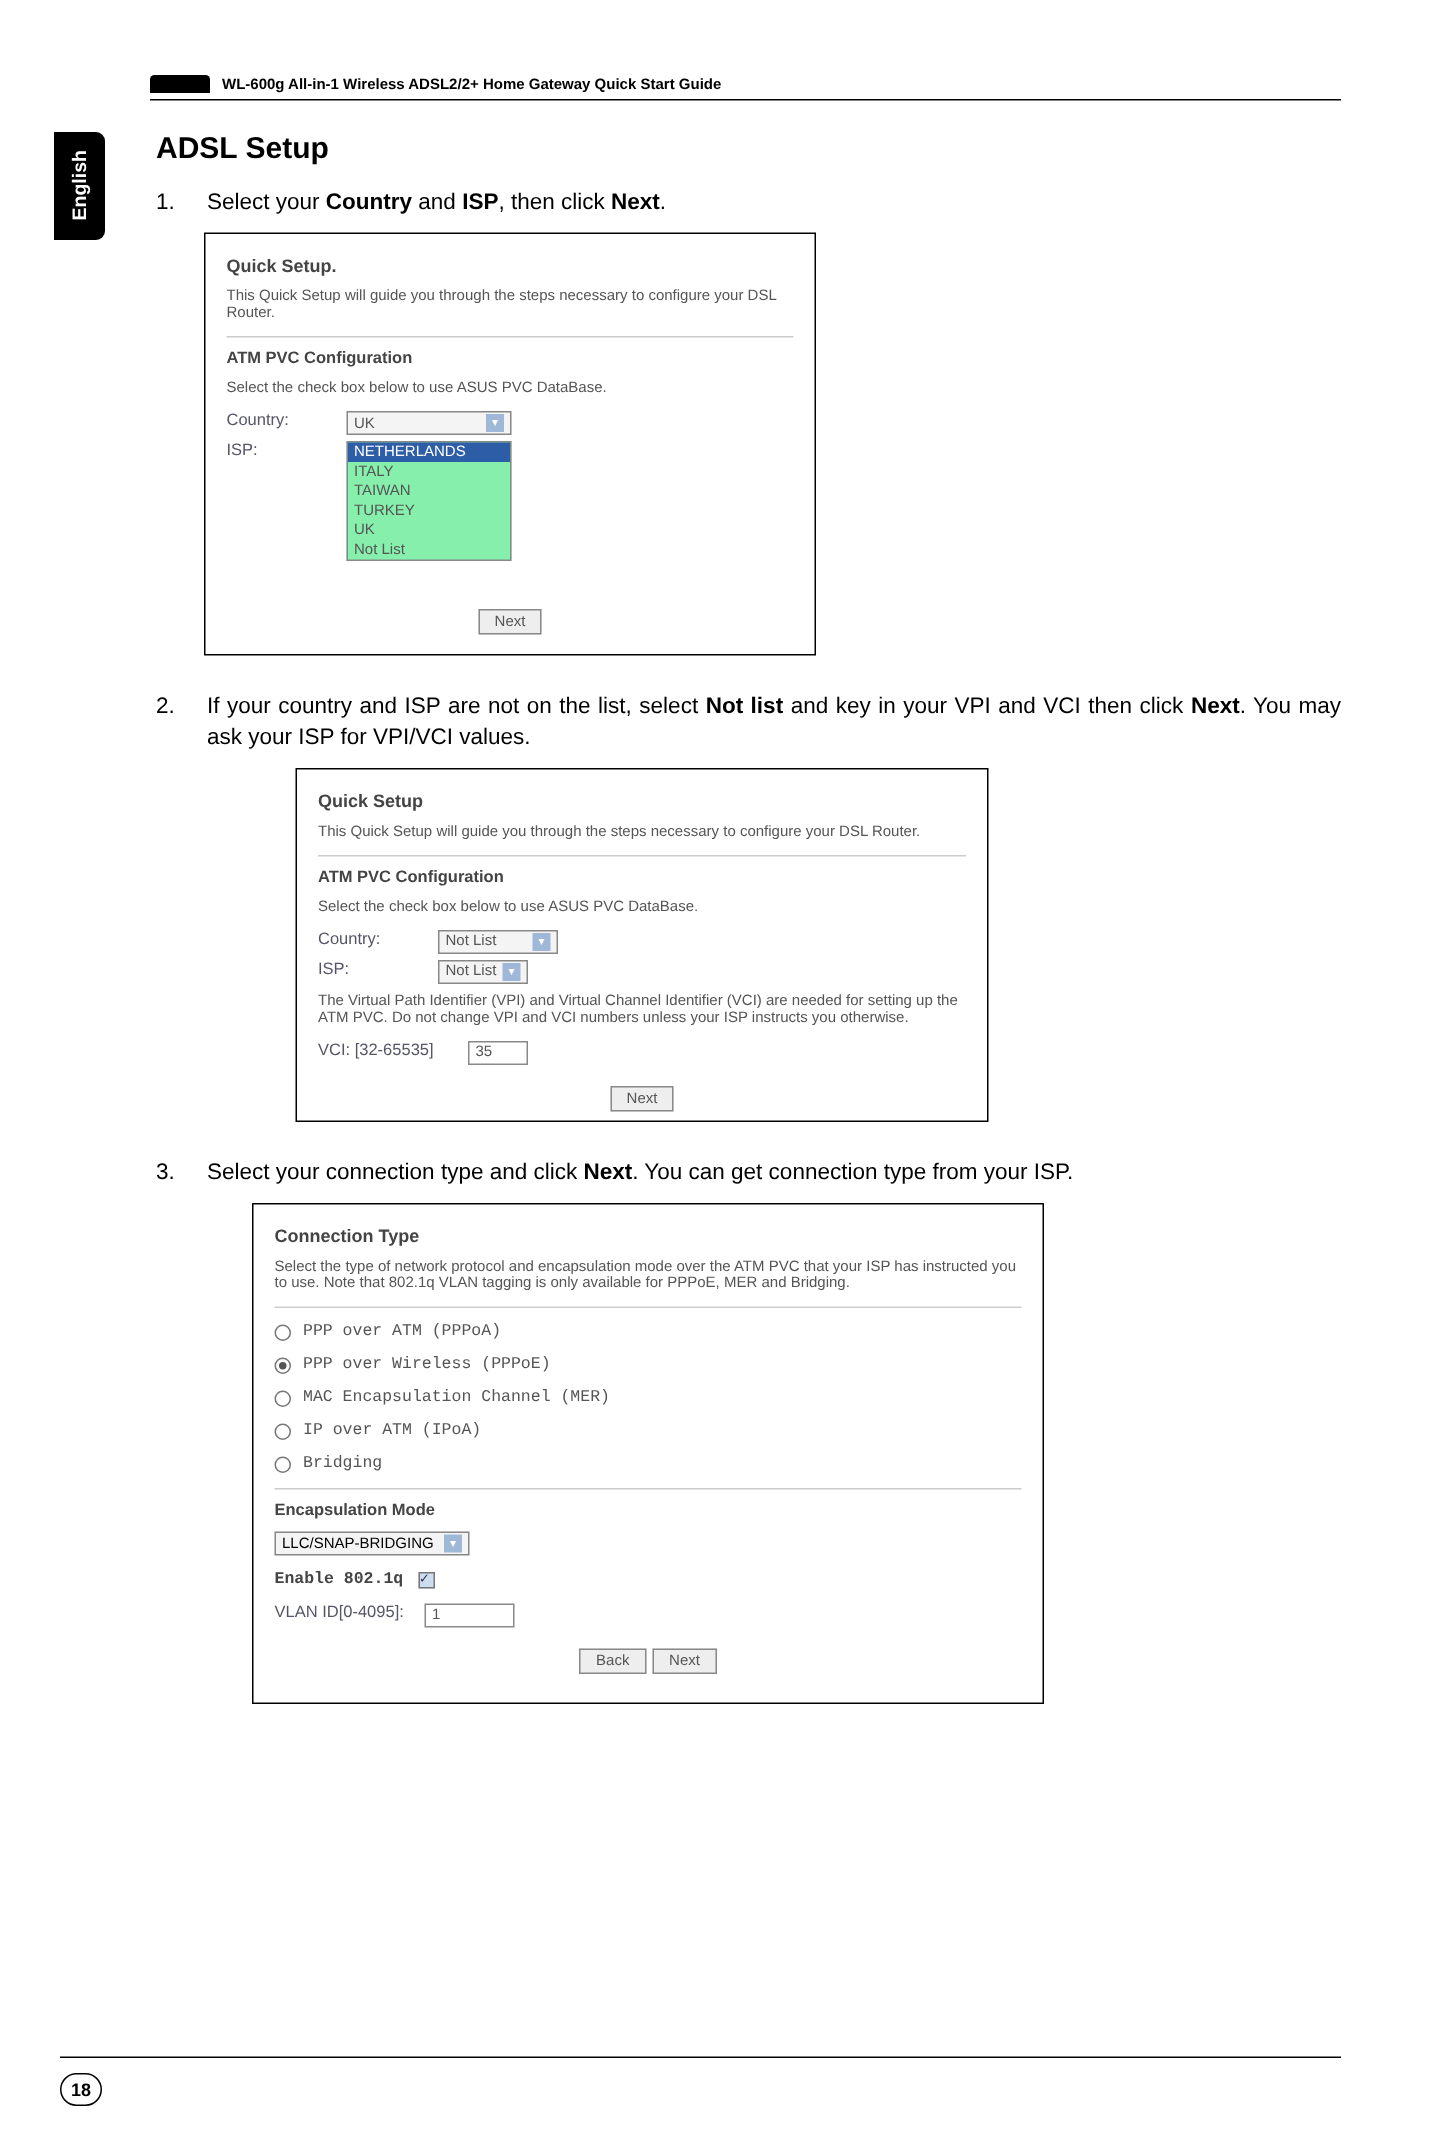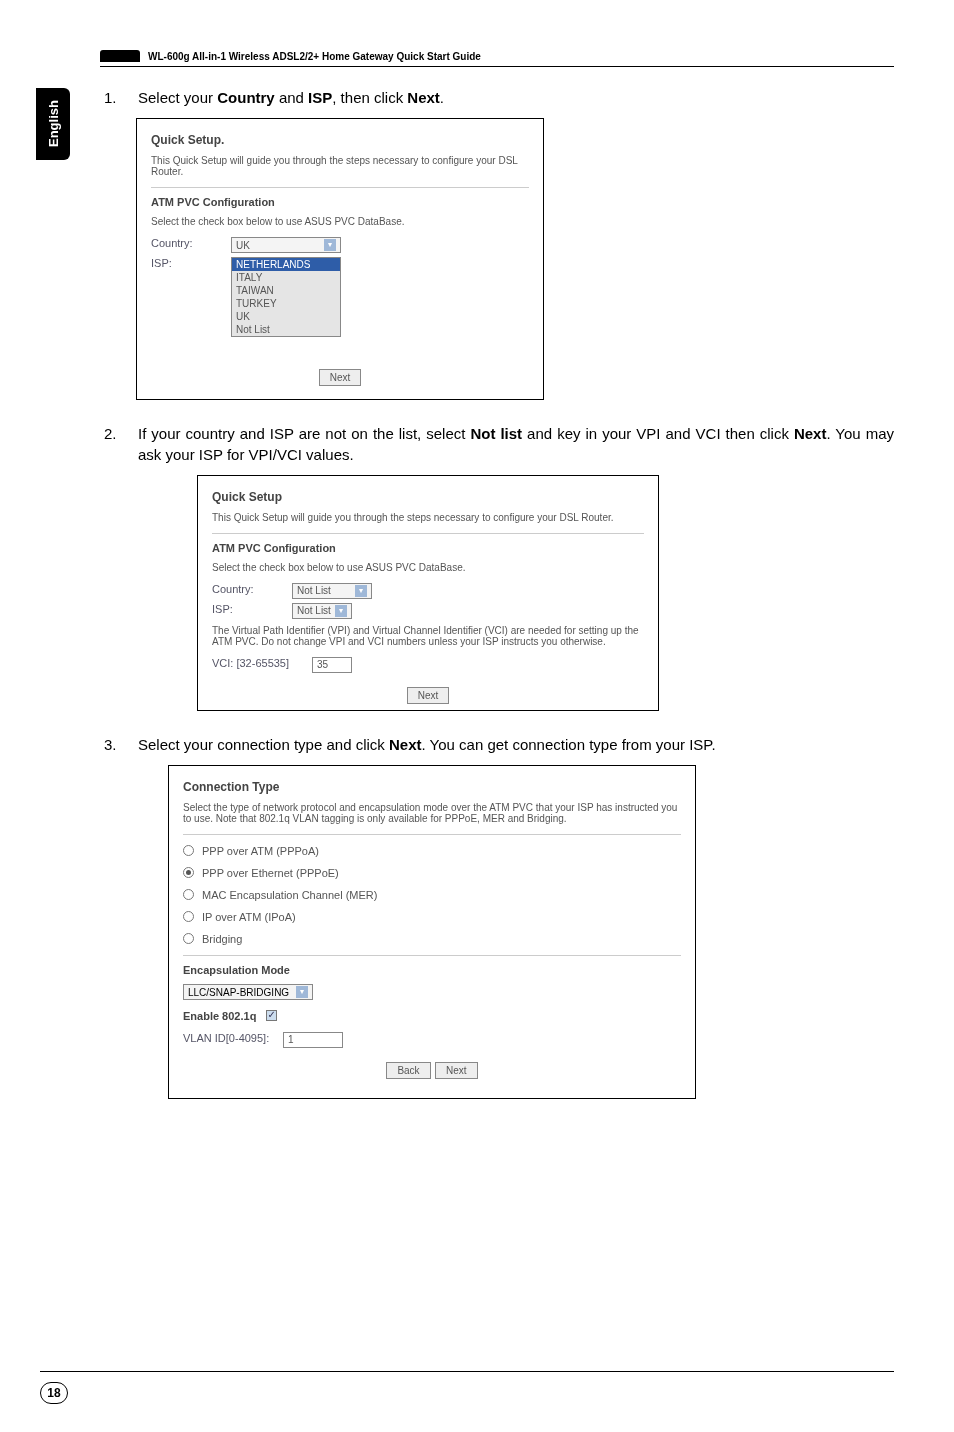--- a/index.html
+++ b/index.html
@@ -113,21 +113,21 @@
     width: 12px; height: 12px;
     background: #9fb8d8;
     margin-left: 4px;
     font-size: 8px;
     text-align: center;
     line-height: 12px;
     color: #fff;
   }
   .fake-listbox {
     border: 1px solid #888;
-    background: #e5e5e5;
+    background: #86efac;
     font-size: 10px;
     width: 110px;
   }
   .fake-listbox .opt { padding: 1px 4px; color: #555; }
   .fake-listbox .opt.sel { background: #2e5da8; color: #fff; }
   .fake-input {
     border: 1px solid #888;
     background: #fff;
     font-size: 10px;
     padding: 1px 4px;
@@ -137,21 +137,21 @@
   .btn {
     border: 1px solid #888;
     background: #eee;
     font-size: 10px;
     padding: 2px 10px;
     display: inline-block;
     filter: blur(0.3px);
     color: #555;
   }
   .center { text-align: center; }
-  .radio-row { font-size: 11px; color: #555; margin: 10px 0; filter: blur(0.4px); display: flex; align-items: flex-start; }
+  .radio-row { font-size: 11px; color: #555; margin: 10px 0; filter: blur(0.4px); display: flex; align-items: flex-end; font-family: Liberation Mono, monospace; }
   .radio {
     width: 11px; height: 11px; border: 1px solid #777; border-radius: 50%;
     margin-right: 8px; display: inline-block; position: relative;
   }
   .radio.checked::after {
     content: ""; position: absolute; left: 2px; top: 2px;
     width: 5px; height: 5px; background: #555; border-radius: 50%;
   }
   .checkbox {
     width: 11px; height: 11px; border: 1px solid #777;
@@ -188,20 +188,21 @@
 
 <div class="header-line">
   <span class="router-icon"></span>
   <span class="header-text">WL-600g All-in-1 Wireless ADSL2/2+ Home Gateway Quick Start Guide</span>
 </div>
 
 <div class="side-tab">English</div>
 
 <div class="content">
 
+  <h2 class="adsl">ADSL Setup</h2>
 
   <div class="step-row">
     <div class="step-num">1.</div>
     <div class="step-text">
       <span>Select your </span><span class="bold">Country</span><span> and </span><span class="bold">ISP</span><span>, then click </span><span class="bold">Next</span><span>.</span>
     </div>
   </div>
 
   <div class="shot shot1">
     <div class="shot-inner">
@@ -284,21 +285,21 @@
     <div class="shot-inner">
       <div class="qs-title">Connection Type</div>
       <div class="qs-desc">Select the type of network protocol and encapsulation mode over the ATM PVC that your ISP has instructed you to use. Note that 802.1q VLAN tagging is only available for PPPoE, MER and Bridging.</div>
       <hr class="thin">
       <div class="radio-row">
           <span class="radio"></span>
           <span>PPP over ATM (PPPoA)</span>
         </div>
       <div class="radio-row">
           <span class="radio checked"></span>
-          <span>PPP over Ethernet (PPPoE)</span>
+          <span>PPP over Wireless (PPPoE)</span>
         </div>
       <div class="radio-row">
           <span class="radio"></span>
           <span>MAC Encapsulation Channel (MER)</span>
         </div>
       <div class="radio-row">
           <span class="radio"></span>
           <span>IP over ATM (IPoA)</span>
         </div>
       <div class="radio-row">

